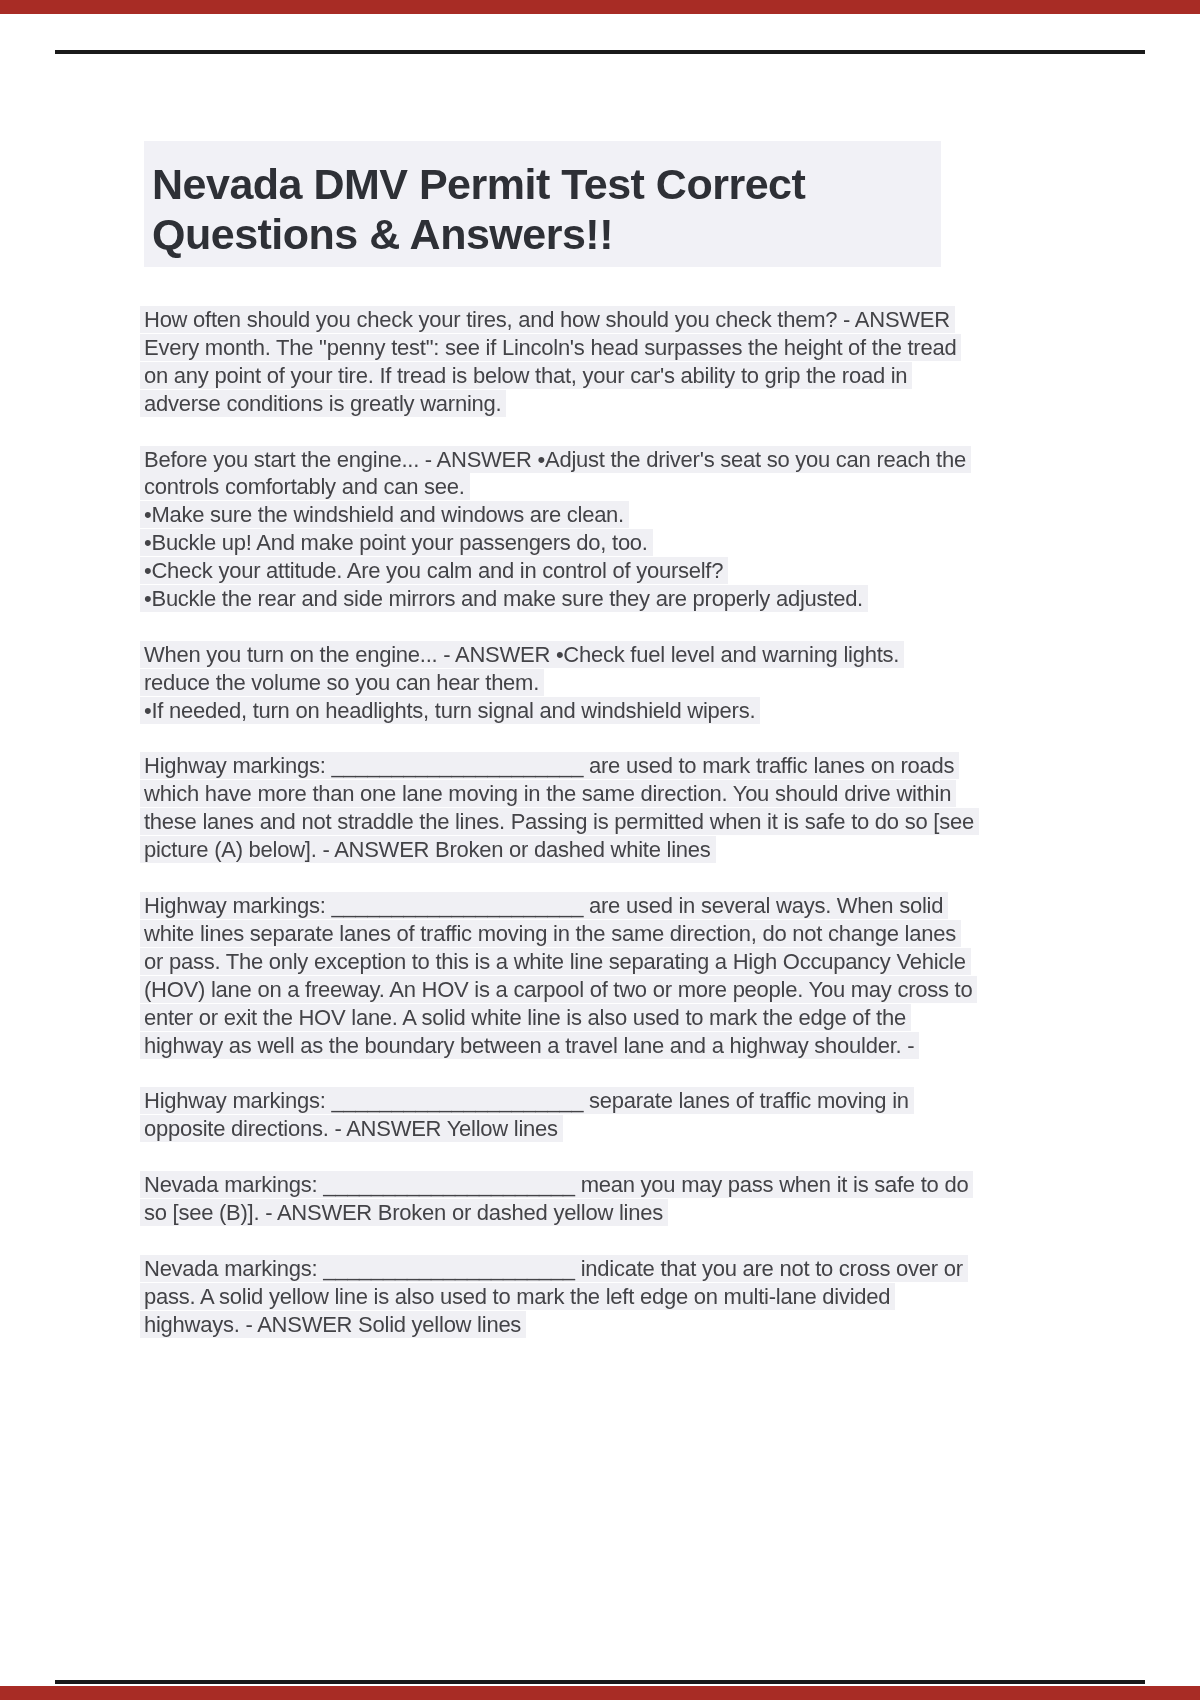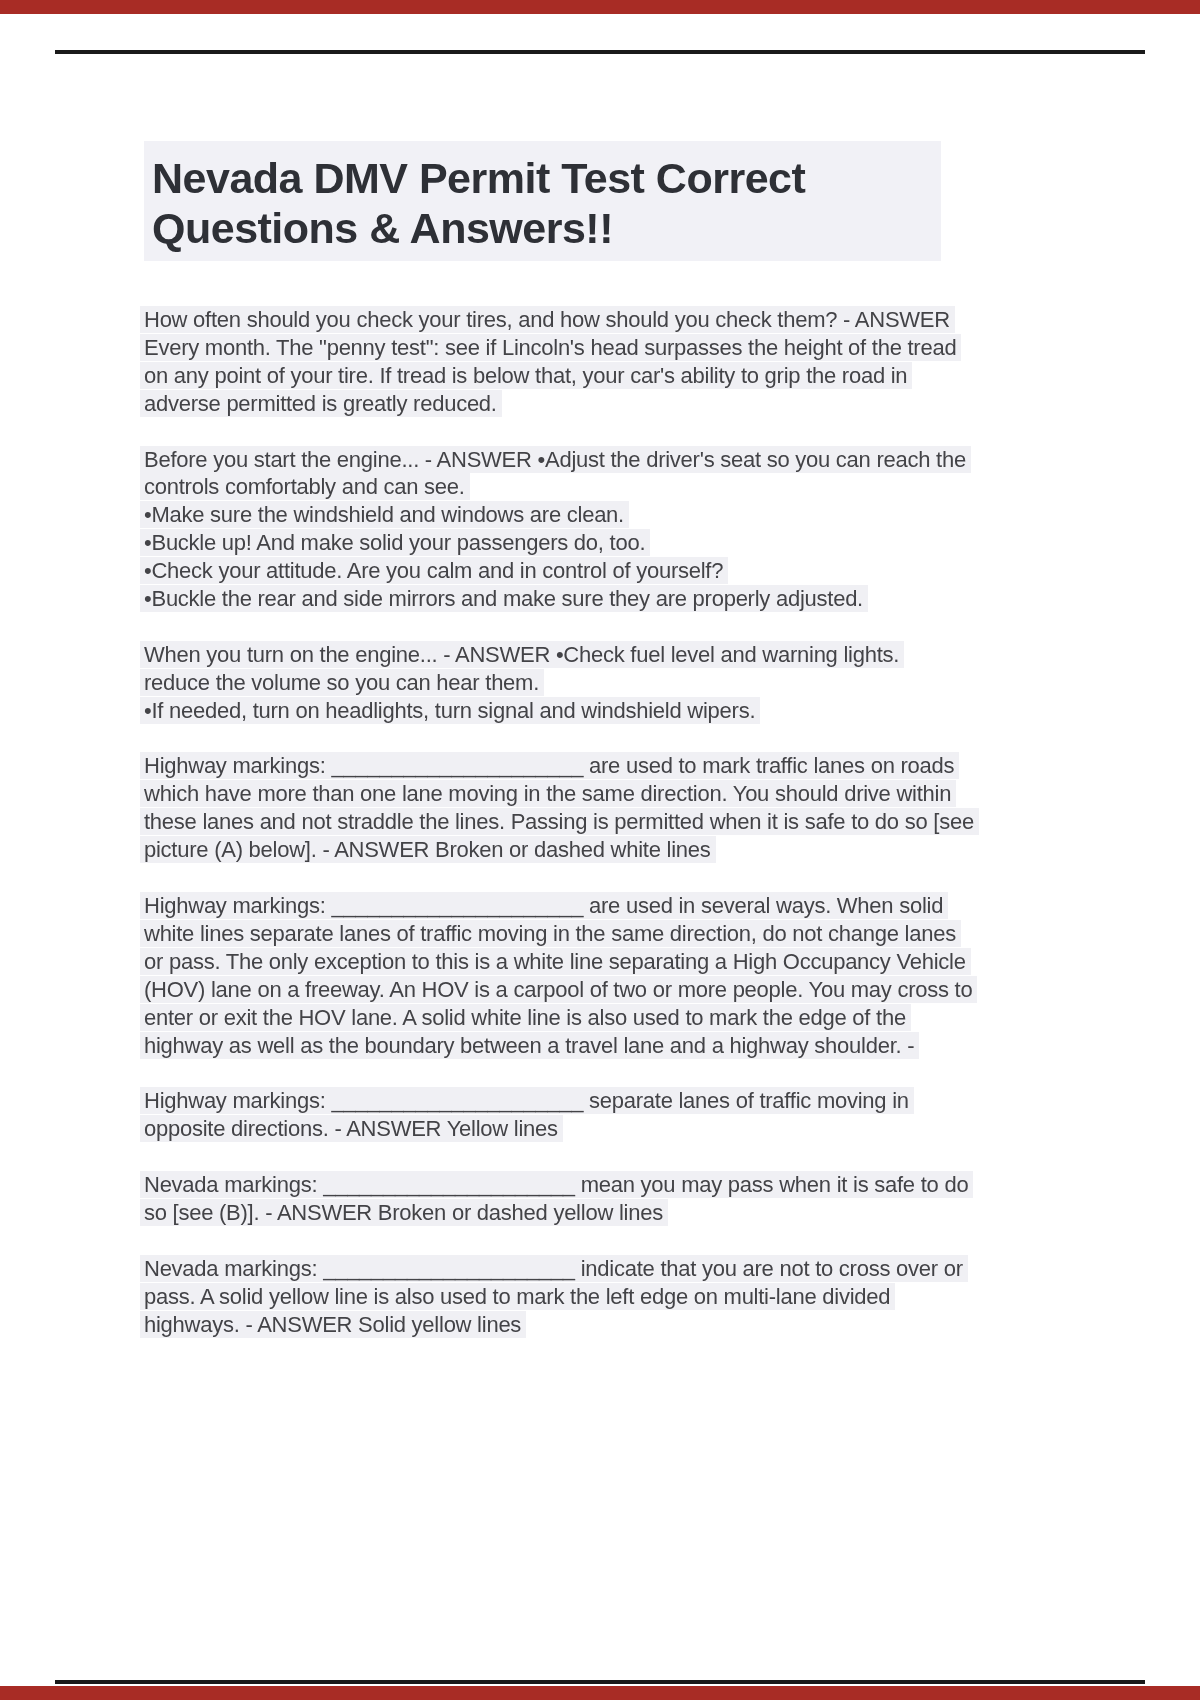--- a/index.html
+++ b/index.html
@@ -19,21 +19,21 @@
   .rule {
     position: absolute; left: 55px; width: 1090px; height: 4px;
     background: #1a1a1a;
   }
   .rule.top { top: 50px; }
   .rule.bottom { top: 1680px; }
   .title-block {
     position: absolute; top: 141px; left: 144px; width: 797px;
     background: #f1f1f6;
     box-sizing: border-box;
-    padding: 12px 0 8px 8px;
+    padding: 18px 0 8px 8px;
   }
   .title-line {
     font-size: 43px; font-weight: bold; line-height: 50px;
     color: #2e3036; letter-spacing: -0.5px;
     white-space: nowrap;
   }
   .doc-body {
     position: absolute; top: 306px; left: 144px; width: 960px;
   }
   .para { margin: 0 0 27.9px 0; }
@@ -56,27 +56,27 @@
 <div class="title-block">
   <div class="title-line">Nevada DMV Permit Test Correct</div>
   <div class="title-line">Questions &amp; Answers!!</div>
 </div>
 
 <div class="doc-body">
     <div class="para">
       <div class="line"><span class="hl">How often should you check your tires, and how should you check them? - ANSWER</span></div>
       <div class="line"><span class="hl">Every month. The "penny test": see if Lincoln's head surpasses the height of the tread</span></div>
       <div class="line"><span class="hl">on any point of your tire. If tread is below that, your car's ability to grip the road in</span></div>
-      <div class="line"><span class="hl">adverse permitted is greatly reduced.</span></div>
+      <div class="line"><span class="hl">adverse conditions is greatly warning.</span></div>
     </div>
     <div class="para">
       <div class="line"><span class="hl">Before you start the engine... - ANSWER •Adjust the driver's seat so you can reach the</span></div>
       <div class="line"><span class="hl">controls comfortably and can see.</span></div>
       <div class="line"><span class="hl">•Make sure the windshield and windows are clean.</span></div>
-      <div class="line"><span class="hl">•Buckle up! And make solid your passengers do, too.</span></div>
+      <div class="line"><span class="hl">•Buckle up! And make point your passengers do, too.</span></div>
       <div class="line"><span class="hl">•Check your attitude. Are you calm and in control of yourself?</span></div>
       <div class="line"><span class="hl">•Buckle the rear and side mirrors and make sure they are properly adjusted.</span></div>
     </div>
     <div class="para">
       <div class="line"><span class="hl">When you turn on the engine... - ANSWER •Check fuel level and warning lights.</span></div>
       <div class="line"><span class="hl">reduce the volume so you can hear them.</span></div>
       <div class="line"><span class="hl">•If needed, turn on headlights, turn signal and windshield wipers.</span></div>
     </div>
     <div class="para">
       <div class="line"><span class="hl">Highway markings: _____________________ are used to mark traffic lanes on roads</span></div>

